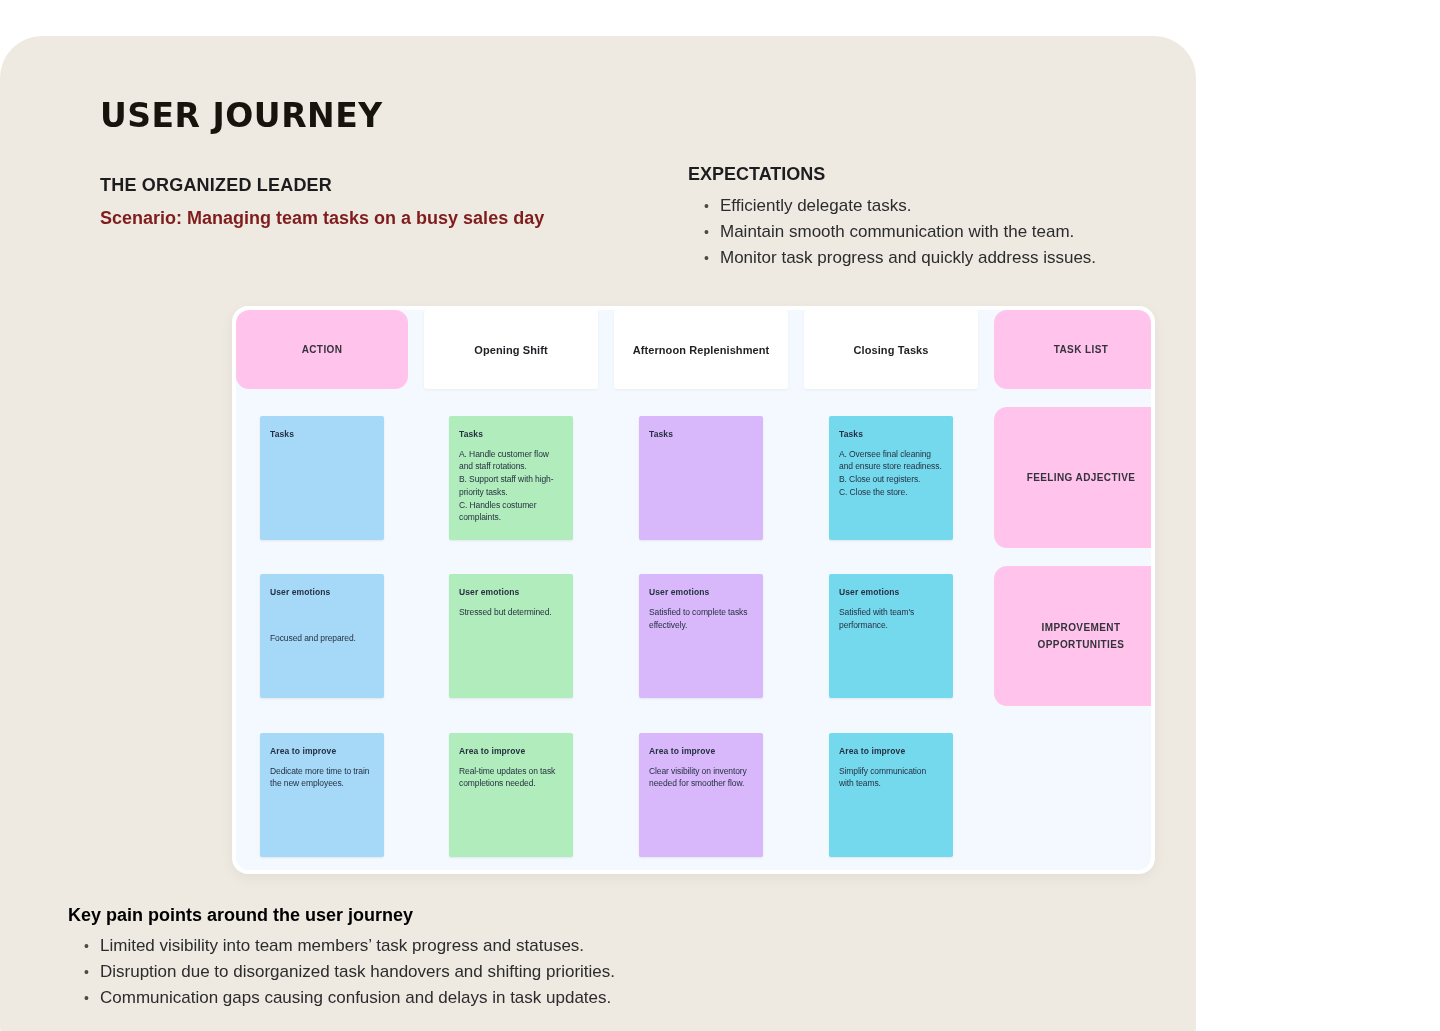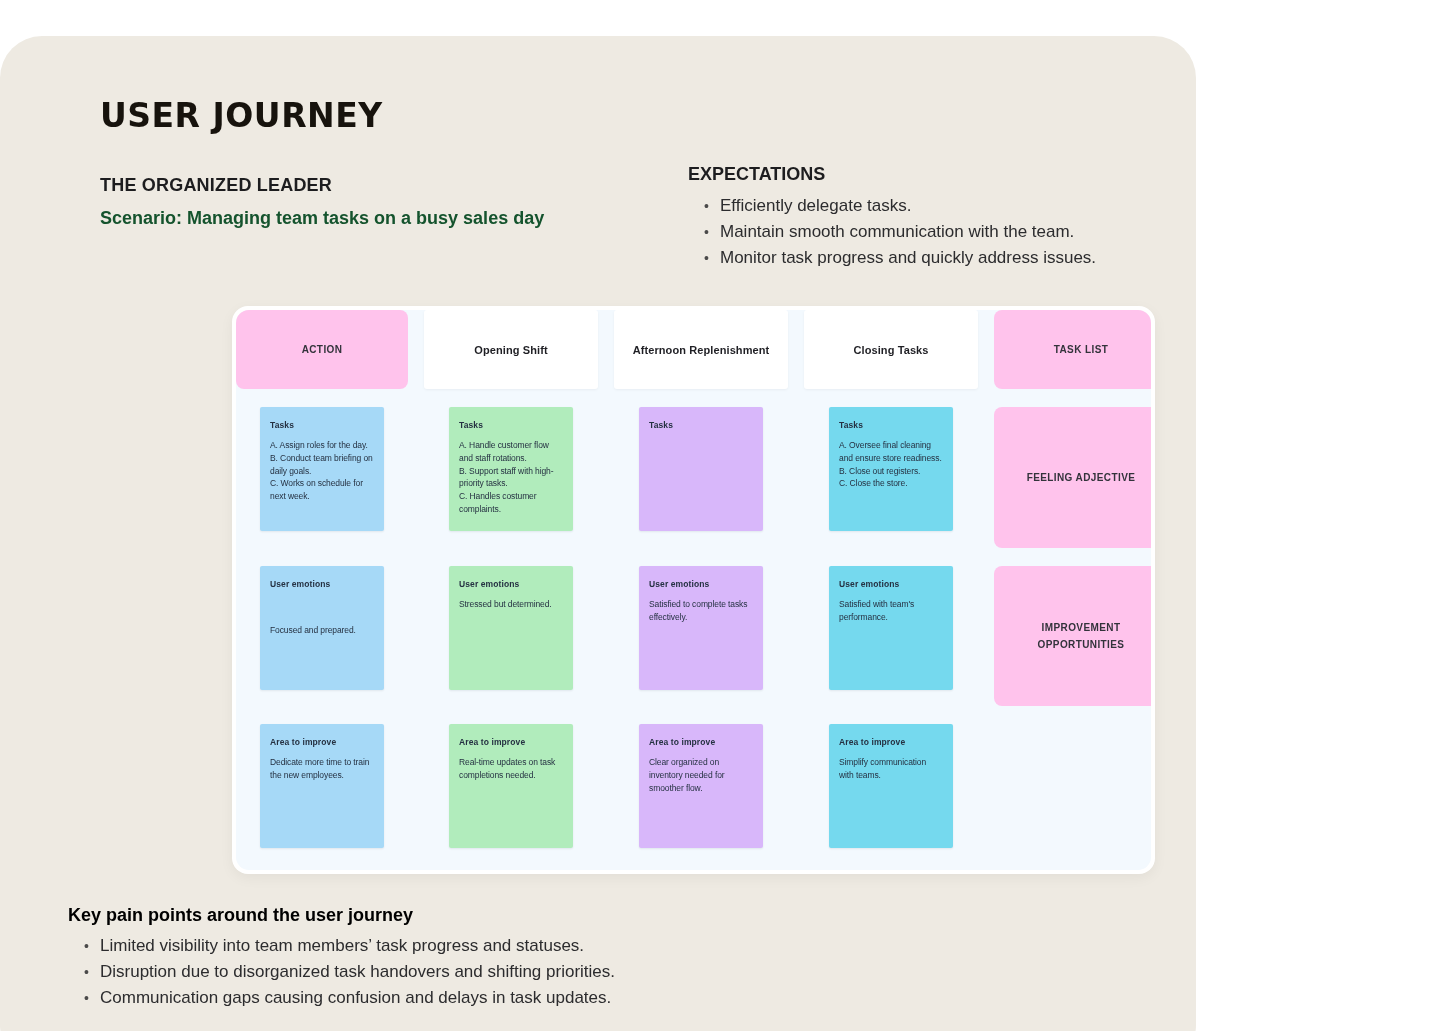--- a/index.html
+++ b/index.html
@@ -8,21 +8,21 @@
     position:relative; width:1196px; height:1031px;
     background:#EEEAE2; border-radius:42px; overflow:hidden;margin-top:36px;
   }
   .page-title {
     position:absolute; left:100px; top:60px;
     font-family:"DejaVu Sans", sans-serif;
     font-size:33px; font-weight:bold; letter-spacing:0.5px; color:#17130d;
   }
   .persona-block { position:absolute; left:100px; top:139px; }
   .persona-name { font-size:18px; font-weight:bold; color:#1d1d1f; letter-spacing:0.2px; }
-  .scenario { margin-top:12px; font-size:18px; font-weight:bold; color:#14532d; }
+  .scenario { margin-top:12px; font-size:18px; font-weight:bold; color:#7f1d1d; }
   .expectations { position:absolute; left:688px; top:128px; }
   .exp-heading { font-size:18px; font-weight:bold; color:#1d1d1f; margin-bottom:8px; }
   ul.dots { list-style:none; }
   ul.dots li {
     position:relative; padding-left:32px;
     font-size:17px; color:#2c2c2e; line-height:26px;
   }
   ul.dots li::before {
     content:"\2022"; position:absolute; left:16px; top:0;
     color:#4a4a4a; font-size:14px; line-height:26px;
@@ -36,32 +36,32 @@
   .board-inner {
     width:100%; height:100%; background:#F3F9FE; border-radius:13px; overflow:hidden;
   }
   .grid {
     display:grid;
     grid-template-columns:172px 174px 174px 174px 174px;
     grid-template-rows:79px 141px 140px 141px;
     column-gap:16px; row-gap:18px;
   }
   .rowhead {
-    background:#FFC3EC; border-radius:8px;
+    background:#FFC3EC; border-radius:13px;
     display:flex; align-items:center; justify-content:center; text-align:center;
     font-size:10px; font-weight:bold; letter-spacing:0.4px; color:#33333b;
     padding:8px 28px; line-height:1.7;
   }
   .colhead {
     background:#ffffff; border-radius:3px;
     display:flex; align-items:center; justify-content:center; text-align:center;
     font-size:11px; font-weight:bold; color:#1f1f24; letter-spacing:0.1px;
     box-shadow:0 1px 3px rgba(16,24,40,0.05);
   }
-  .cell { display:flex; align-items:flex-start; justify-content:center; }
+  .cell { display:flex; align-items:center; justify-content:center; }
   .note {
     width:124px; height:124px; border-radius:2px; padding:13px 10px 10px 10px;
     box-shadow:0 1px 2px rgba(16,24,40,0.08);
     color:#253142; overflow:hidden;
   }
   .note-title { font-size:8.5px; font-weight:bold; margin-bottom:9px; letter-spacing:0.1px; }
   .note-body { font-size:8.5px; line-height:1.5; white-space:pre-line; letter-spacing:-0.1px; }
   .pain { position:absolute; left:68px; top:869px; }
   .pain-heading { font-size:18px; font-weight:bold; color:#000000; margin-bottom:7px; }
 </style>
@@ -92,23 +92,20 @@
 
         <div class="rowhead" style="background: rgb(255, 195, 236);">ACTION</div>
         <div class="colhead">Opening Shift</div>
         <div class="colhead">Afternoon Replenishment</div>
         <div class="colhead">Closing Tasks</div>
 
         <div class="rowhead" style="background: rgb(255, 195, 236);">TASK LIST</div>
         <div class="cell">
           <div class="note" style="background: rgb(166, 217, 247);">
             <div class="note-title">Tasks</div>
-            <div class="note-body">A. Assign roles for the day.
-B. Conduct team briefing on daily goals.
-C. Works on schedule for next week.</div>
           </div>
         </div>
         <div class="cell">
           <div class="note" style="background: rgb(177, 236, 188);">
             <div class="note-title">Tasks</div>
             <div class="note-body">A. Handle customer flow and staff rotations.
 B. Support staff with high-priority tasks.
 C. Handles costumer complaints.</div>
           </div>
         </div>
@@ -163,21 +160,21 @@
         </div>
         <div class="cell">
           <div class="note" style="background: rgb(177, 236, 188);">
             <div class="note-title">Area to improve</div>
             <div class="note-body">Real-time updates on task completions needed.</div>
           </div>
         </div>
         <div class="cell">
           <div class="note" style="background: rgb(216, 183, 250);">
             <div class="note-title">Area to improve</div>
-            <div class="note-body">Clear organized on inventory needed for smoother flow.</div>
+            <div class="note-body">Clear visibility on inventory needed for smoother flow.</div>
           </div>
         </div>
         <div class="cell">
           <div class="note" style="background: rgb(117, 217, 238);">
             <div class="note-title">Area to improve</div>
             <div class="note-body">Simplify communication with teams.</div>
           </div>
         </div>
 
       </div>

